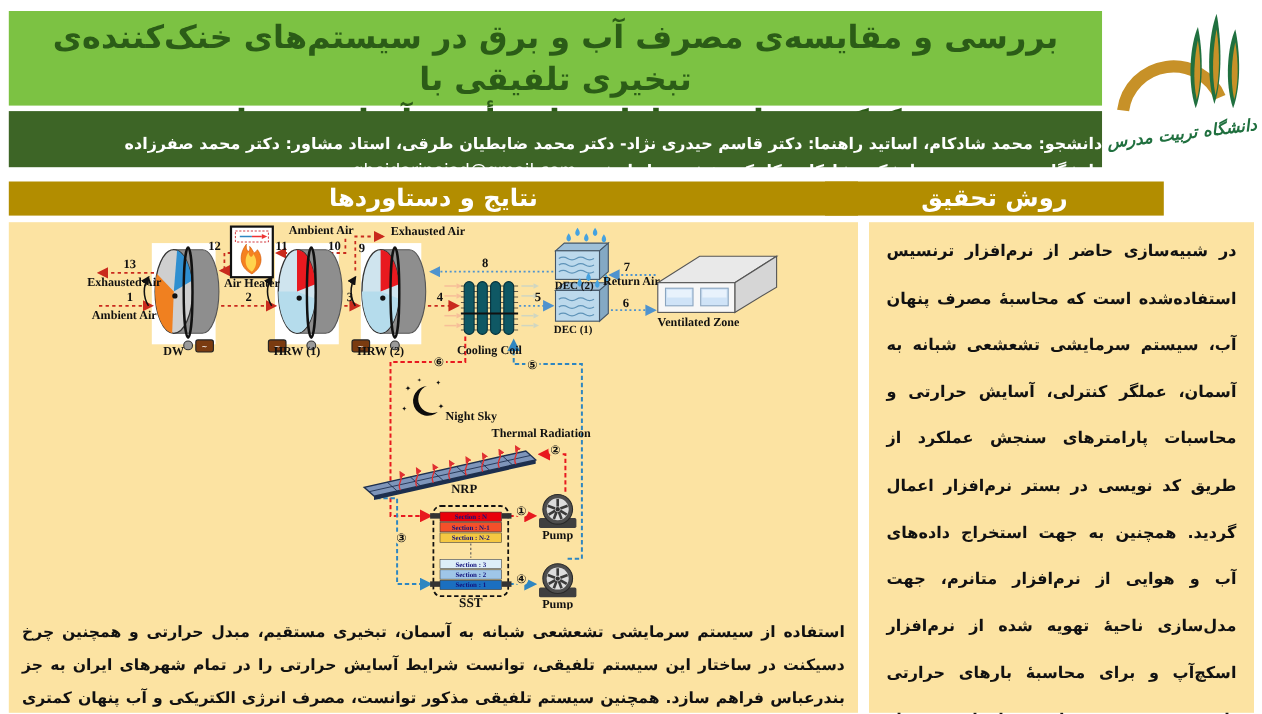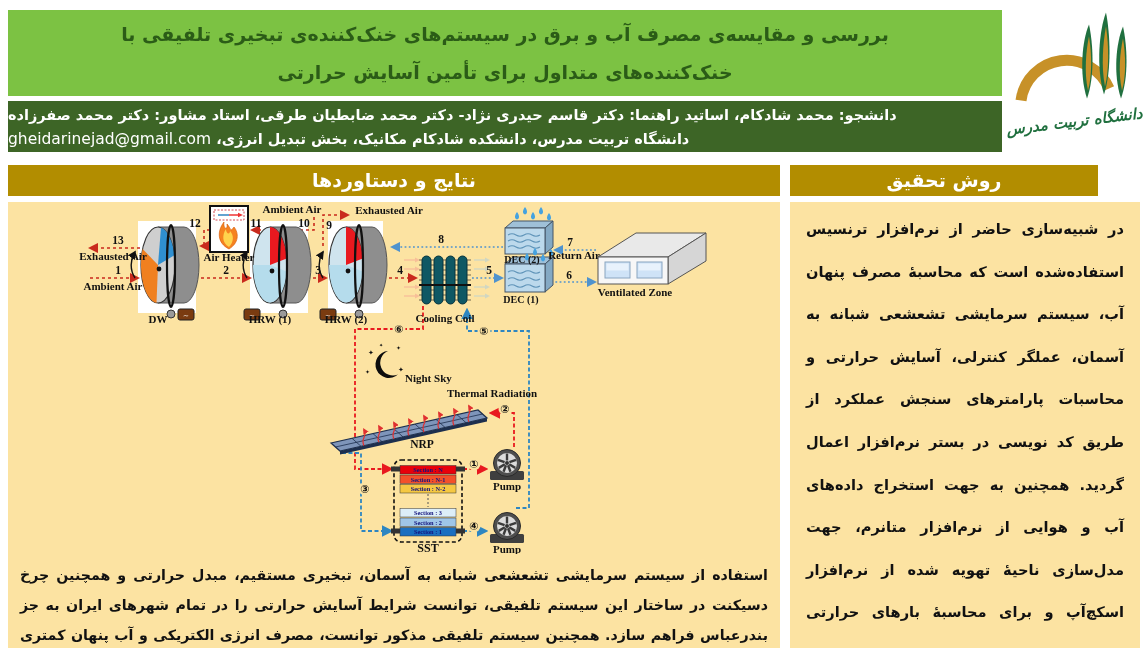--- a/index.html
+++ b/index.html
@@ -1,30 +1,30 @@
 <!DOCTYPE html>
 <html><head>
 <meta charset="utf-8">
 <style>
   html,body{margin:0;padding:0}
   body{width:1147px;height:649px;background:#ffffff;position:relative;overflow:hidden;
        font-family:"DejaVu Sans",sans-serif}
   .abs{position:absolute}
   .title-bar{left:8px;top:10px;width:994px;height:86px;background:#7cc243;color:#2b5c17;
              direction:rtl;text-align:center;font-weight:bold;padding-top:5px;box-sizing:border-box}
-  .title-line{font-size:19px;line-height:38px}
+  .title-line{font-size:29px;line-height:38px}
   .authors-bar{left:8px;top:101px;width:994px;height:51px;background:#3d6526;color:#ffffff;
-               direction:rtl;text-align:left;font-weight:bold;font-size:14.5px;line-height:24px;
-               padding-top:2px;box-sizing:border-box}
+               direction:rtl;text-align:right;font-weight:bold;font-size:14.5px;line-height:24px;
+               padding-top:18px;box-sizing:border-box}
   .email{direction:ltr;unicode-bidi:embed;font-size:15.5px;font-weight:normal}
   .logo-area{left:1002px;top:0;width:145px;height:160px;background:#ffffff;text-align:center}
-  .sec-head{top:165px;height:31px;background:#b28d00;color:#ffffff;font-weight:bold;font-size:19px;
+  .sec-head{top:165px;height:31px;background:#b28d00;color:#ffffff;font-weight:bold;font-size:22px;
             text-align:center;line-height:31px;direction:rtl}
   .sec-head.left{left:8px;width:772px}
-  .sec-head.right{left:790px;width:308px}
+  .sec-head.right{left:750px;width:308px}
   .panel{top:202px;height:446px;background:#fce3a2}
   .panel.left{left:8px;width:772px}
   .panel.right{left:790px;width:350px}
   .method-text{padding:6px 16px 0 16px;font-size:14.6px;font-weight:bold;line-height:2.92;
                text-align:justify;direction:rtl;color:#111}
   .results-caption{padding:2px 12px 0 12px;font-size:14.2px;font-weight:bold;line-height:2.12;
                    text-align:justify;direction:rtl;color:#111}
   svg text.lbl{font-family:"Liberation Serif","DejaVu Serif",serif;font-weight:bold;fill:#111}
   svg text.num{font-family:"Liberation Serif","DejaVu Serif",serif;font-weight:bold;fill:#111;font-size:11.5px}
   svg text.circ{font-family:"DejaVu Sans",sans-serif;font-weight:bold;fill:#111;font-size:11px}

